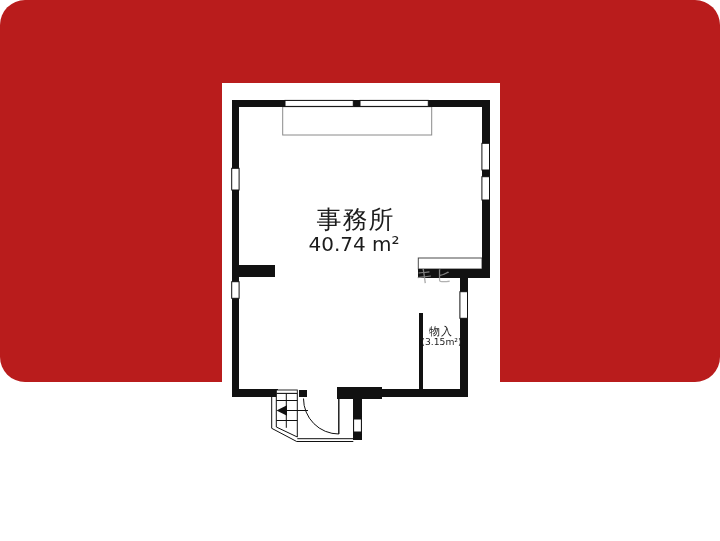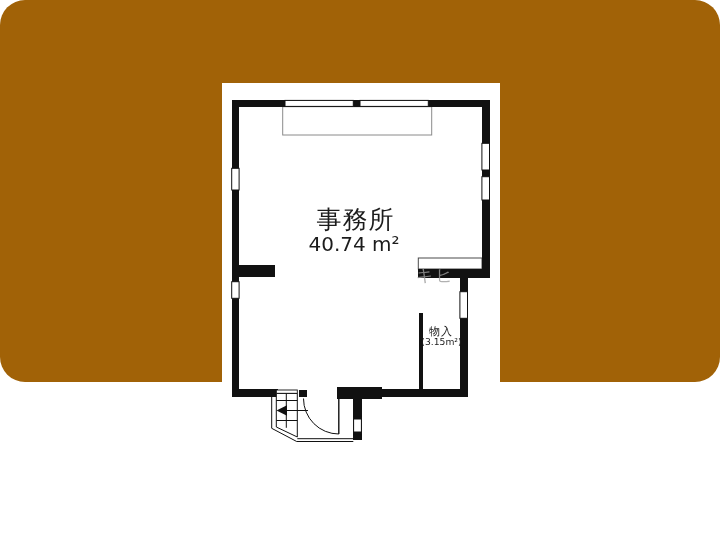--- a/index.html
+++ b/index.html
@@ -7,21 +7,21 @@
     padding: 0;
     width: 720px;
     height: 541px;
     overflow: hidden;
     font-family: "DejaVu Sans", "Liberation Sans", sans-serif;
   }
   .canvas {
     position: relative;
     width: 720px;
     height: 382px;
-    background: #a16207;
+    background: #b91c1c;
     border-radius: 25px;
   }
   svg { display: block; position: absolute; left: 0; top: 0; }
   text { fill: #1c1c1c; }
   .room-name   { font-size: 25px; letter-spacing: 1px; }
   .room-area   { font-size: 20px; }
   .closet-name { font-size: 11px; letter-spacing: 1px; }
   .closet-area { font-size: 9.2px; }
   .watermark   { font-size: 17px; fill: #9e9e9e; opacity: 0.8; letter-spacing: 2px; }
 </style>

